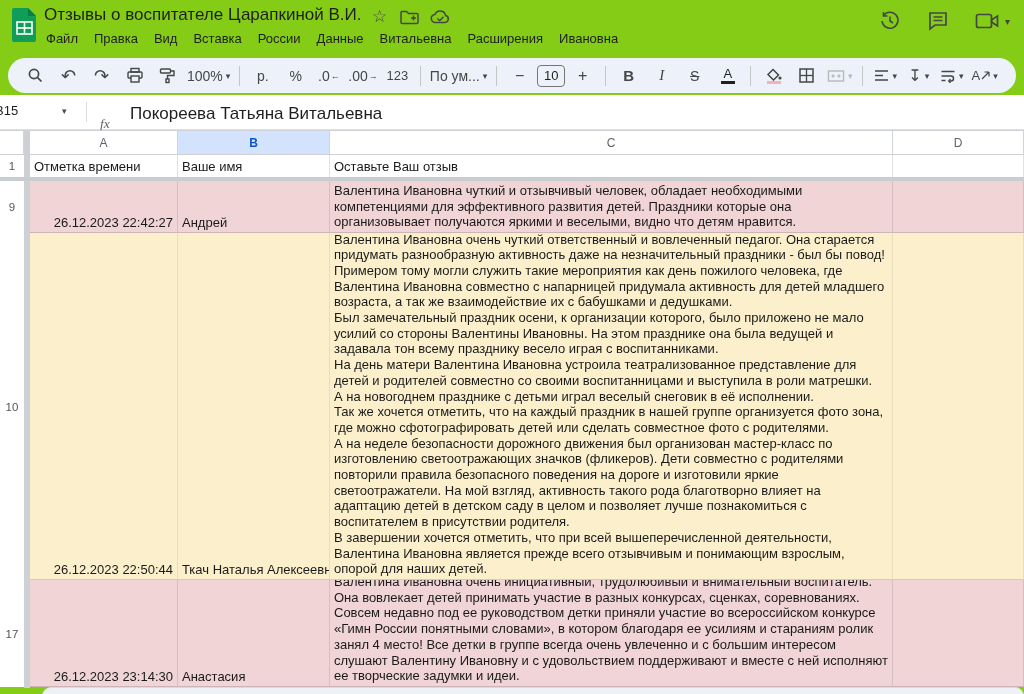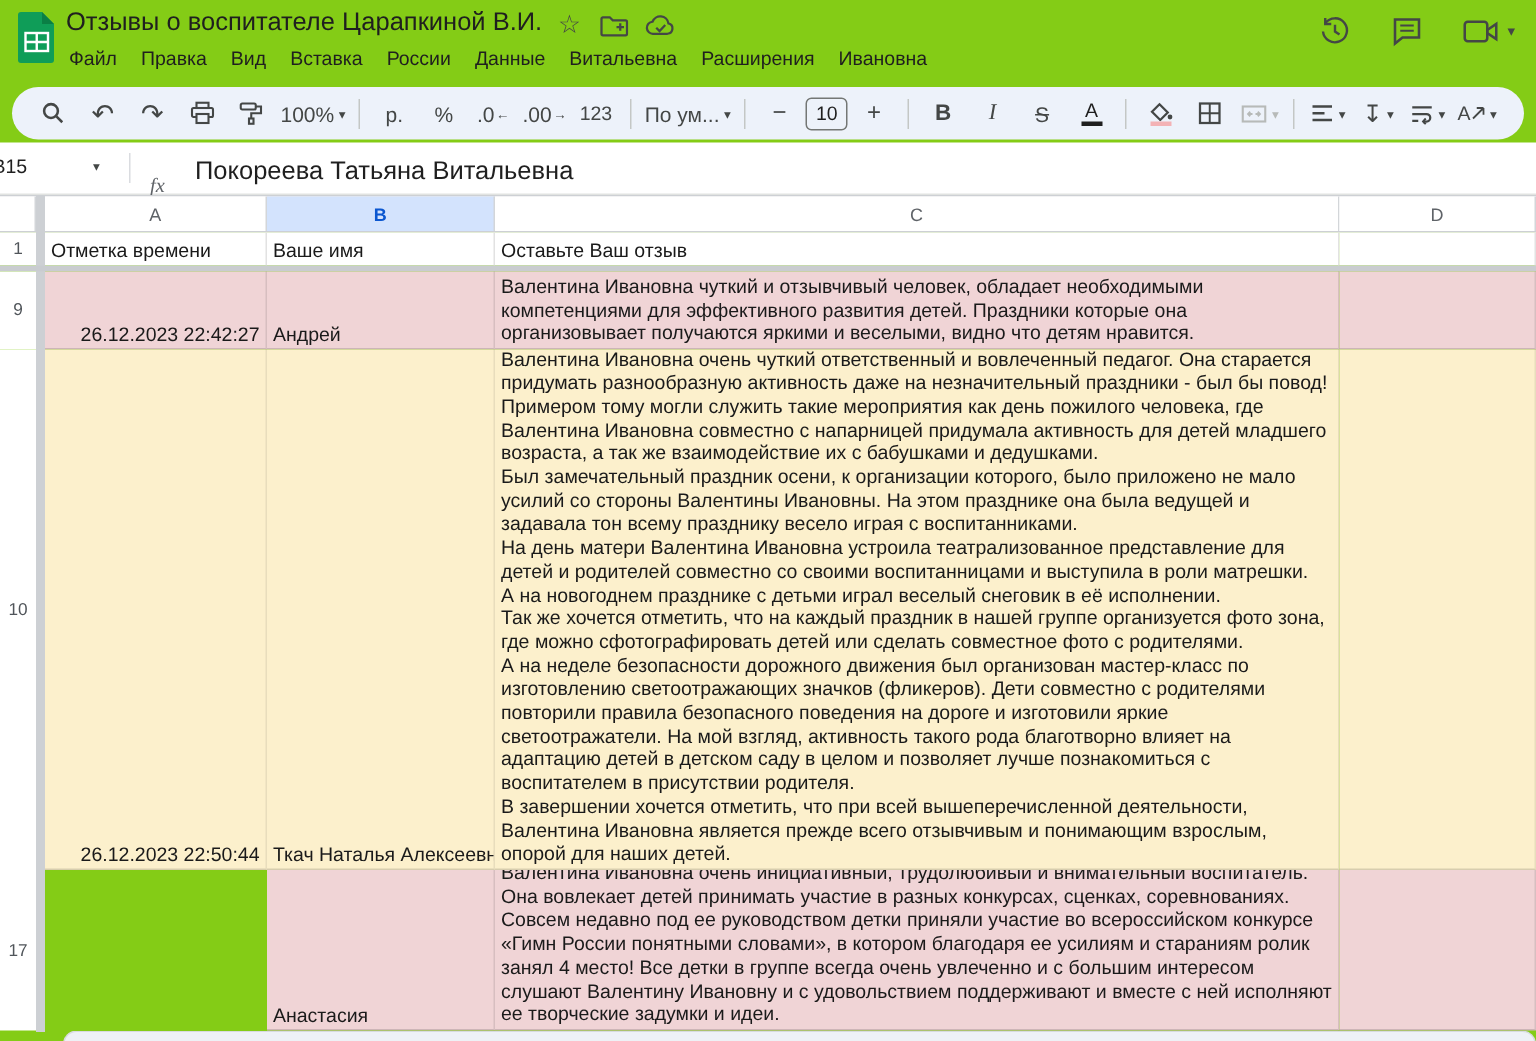--- a/index.html
+++ b/index.html
@@ -290,20 +290,21 @@
 А на новогоднем празднике с детьми играл веселый снеговик в её исполнении.
 Так же хочется отметить, что на каждый праздник в нашей группе организуется фото зона, где можно сфотографировать детей или сделать совместное фото с родителями.
 А на неделе безопасности дорожного движения был организован мастер-класс по изготовлению светоотражающих значков (фликеров). Дети совместно с родителями повторили правила безопасного поведения на дороге и изготовили яркие светоотражатели. На мой взгляд, активность такого рода благотворно влияет на адаптацию детей в детском саду в целом и позволяет лучше познакомиться с воспитателем в присутствии родителя.
 В завершении хочется отметить, что при всей вышеперечисленной деятельности, Валентина Ивановна является прежде всего отзывчивым и понимающим взрослым, опорой для наших детей.</div>
       </div>
     <div class="cell cD"></div>
   </div>
 
   <div class="rnum" style="top:580px;height:107px;">17</div>
   <div class="row pink" style="top:580px;height:107px;">
+    <div class="cell cA">26.12.2023 23:14:30</div>
     <div class="cell cB">Анастасия</div>
     <div class="cell cC">
         <div class="review">Валентина Ивановна очень инициативный, трудолюбивый и внимательный воспитатель. Она вовлекает детей принимать участие в разных конкурсах, сценках, соревнованиях. Совсем недавно под ее руководством детки приняли участие во всероссийском конкурсе «Гимн России понятными словами», в котором благодаря ее усилиям и стараниям ролик занял 4 место! Все детки в группе всегда очень увлеченно и с большим интересом слушают Валентину Ивановну и с удовольствием поддерживают и вместе с ней исполняют ее творческие задумки и идеи.</div>
       </div>
     <div class="cell cD"></div>
   </div>
 
   <div class="bottombar"></div>
 </div>
 

